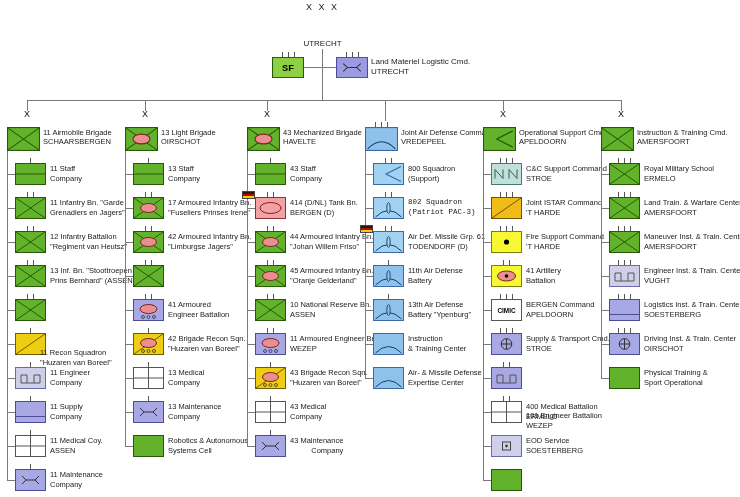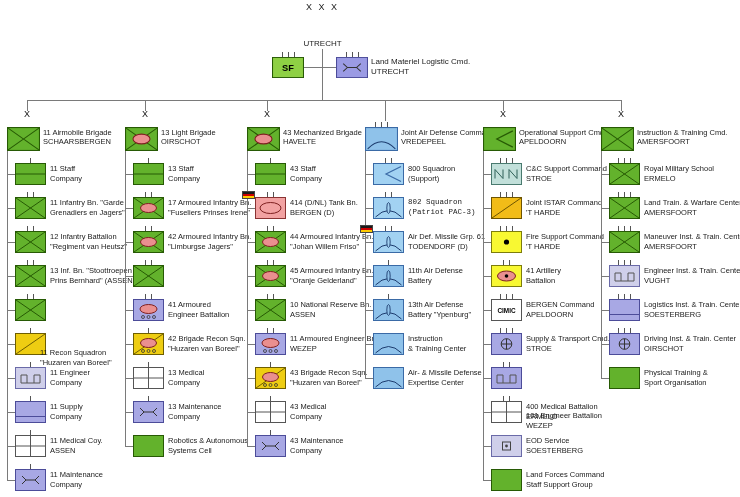--- a/index.html
+++ b/index.html
@@ -437,21 +437,21 @@
       <div>Company</div>
     </div>
     <div class="ln" style="left: 247px; top: 446px; width: 8px; height: 1px;"></div>
     <div class="unit" style="left: 255px; top: 435px; width: 31px; height: 22px;">
       <svg width="31" height="22" viewBox="0 0 31 22" preserveAspectRatio="none" style="display: block;">
         <rect x="0.5" y="0.5" width="30" height="21" fill="#a8a8e4" stroke="#4c4c99" stroke-width="1"></rect>
         <path d="M7,7L11,11L7,15M24,7L20,11L24,15M11,11L20,11" fill="none" stroke="#333" stroke-width="1"></path>
       </svg>
       <div class="tick" style="left: 15px; top: -5px;"></div>
     </div>
-    <div class="lbl" style="left: 290px; top: 436px;">
+    <div class="lbl" style="left: 290px; top: 436px; text-align: right;">
       <div>43 Maintenance</div>
       <div>Company</div>
     </div>
     <div class="ln" style="left: 385px; top: 100px; width: 1px; height: 21px;"></div>
     <div class="unit" style="left: 365px; top: 127px; width: 33px; height: 24px;">
       <svg width="33" height="24" viewBox="0 0 31 22" preserveAspectRatio="none" style="display: block;">
         <rect x="0.5" y="0.5" width="30" height="21" fill="#8fc2ea" stroke="#3a6aa6" stroke-width="1"></rect>
         <path d="M2.5,20Q15.5,7 28.5,20" fill="none" stroke="#1d3c6e" stroke-width="1"></path>
       </svg>
       <div class="tick" style="left: 10px; top: -5px;"></div>
@@ -688,24 +688,20 @@
     <div class="lbl" style="left: 526px; top: 436px;">
       <div>EOD Service</div>
       <div>SOESTERBERG</div>
     </div>
     <div class="ln" style="left: 483px; top: 480px; width: 8px; height: 1px;"></div>
     <div class="unit" style="left: 491px; top: 469px; width: 31px; height: 22px;">
       <svg width="31" height="22" viewBox="0 0 31 22" preserveAspectRatio="none" style="display: block;">
         <rect x="0.5" y="0.5" width="30" height="21" fill="#63b22c" stroke="#275a04" stroke-width="1"></rect>
       </svg>
     </div>
-    <div class="lbl" style="left: 526px; top: 470px;">
-      <div>Land Forces Command</div>
-      <div>Staff Support Group</div>
-    </div>
     <div class="ln" style="left: 621px; top: 100px; width: 1px; height: 11px;"></div>
     <div class="ech" style="left: 613px; top: 109px; width: 16px;">X</div>
     <div class="unit" style="left: 601px; top: 127px; width: 33px; height: 24px;">
       <svg width="33" height="24" viewBox="0 0 31 22" preserveAspectRatio="none" style="display: block;">
         <rect x="0.5" y="0.5" width="30" height="21" fill="#63b22c" stroke="#275a04" stroke-width="1"></rect>
         <path d="M1,1L30,21M30,1L1,21" fill="none" stroke="#275a04" stroke-width="1"></path>
       </svg>
     </div>
     <div class="lbl" style="left: 637px; top: 127.5px;">
       <div>Instruction &amp; Training Cmd.</div>
@@ -798,15 +794,15 @@
       <div>OIRSCHOT</div>
     </div>
     <div class="ln" style="left: 601px; top: 378px; width: 8px; height: 1px;"></div>
     <div class="unit" style="left: 609px; top: 367px; width: 31px; height: 22px;">
       <svg width="31" height="22" viewBox="0 0 31 22" preserveAspectRatio="none" style="display: block;">
         <rect x="0.5" y="0.5" width="30" height="21" fill="#63b22c" stroke="#275a04" stroke-width="1"></rect>
       </svg>
     </div>
     <div class="lbl" style="left: 644px; top: 368px;">
       <div>Physical Training &amp;</div>
-      <div>Sport Organisation</div>
+      <div>Sport Operational</div>
     </div>
   </div>
 
 </body></html>

